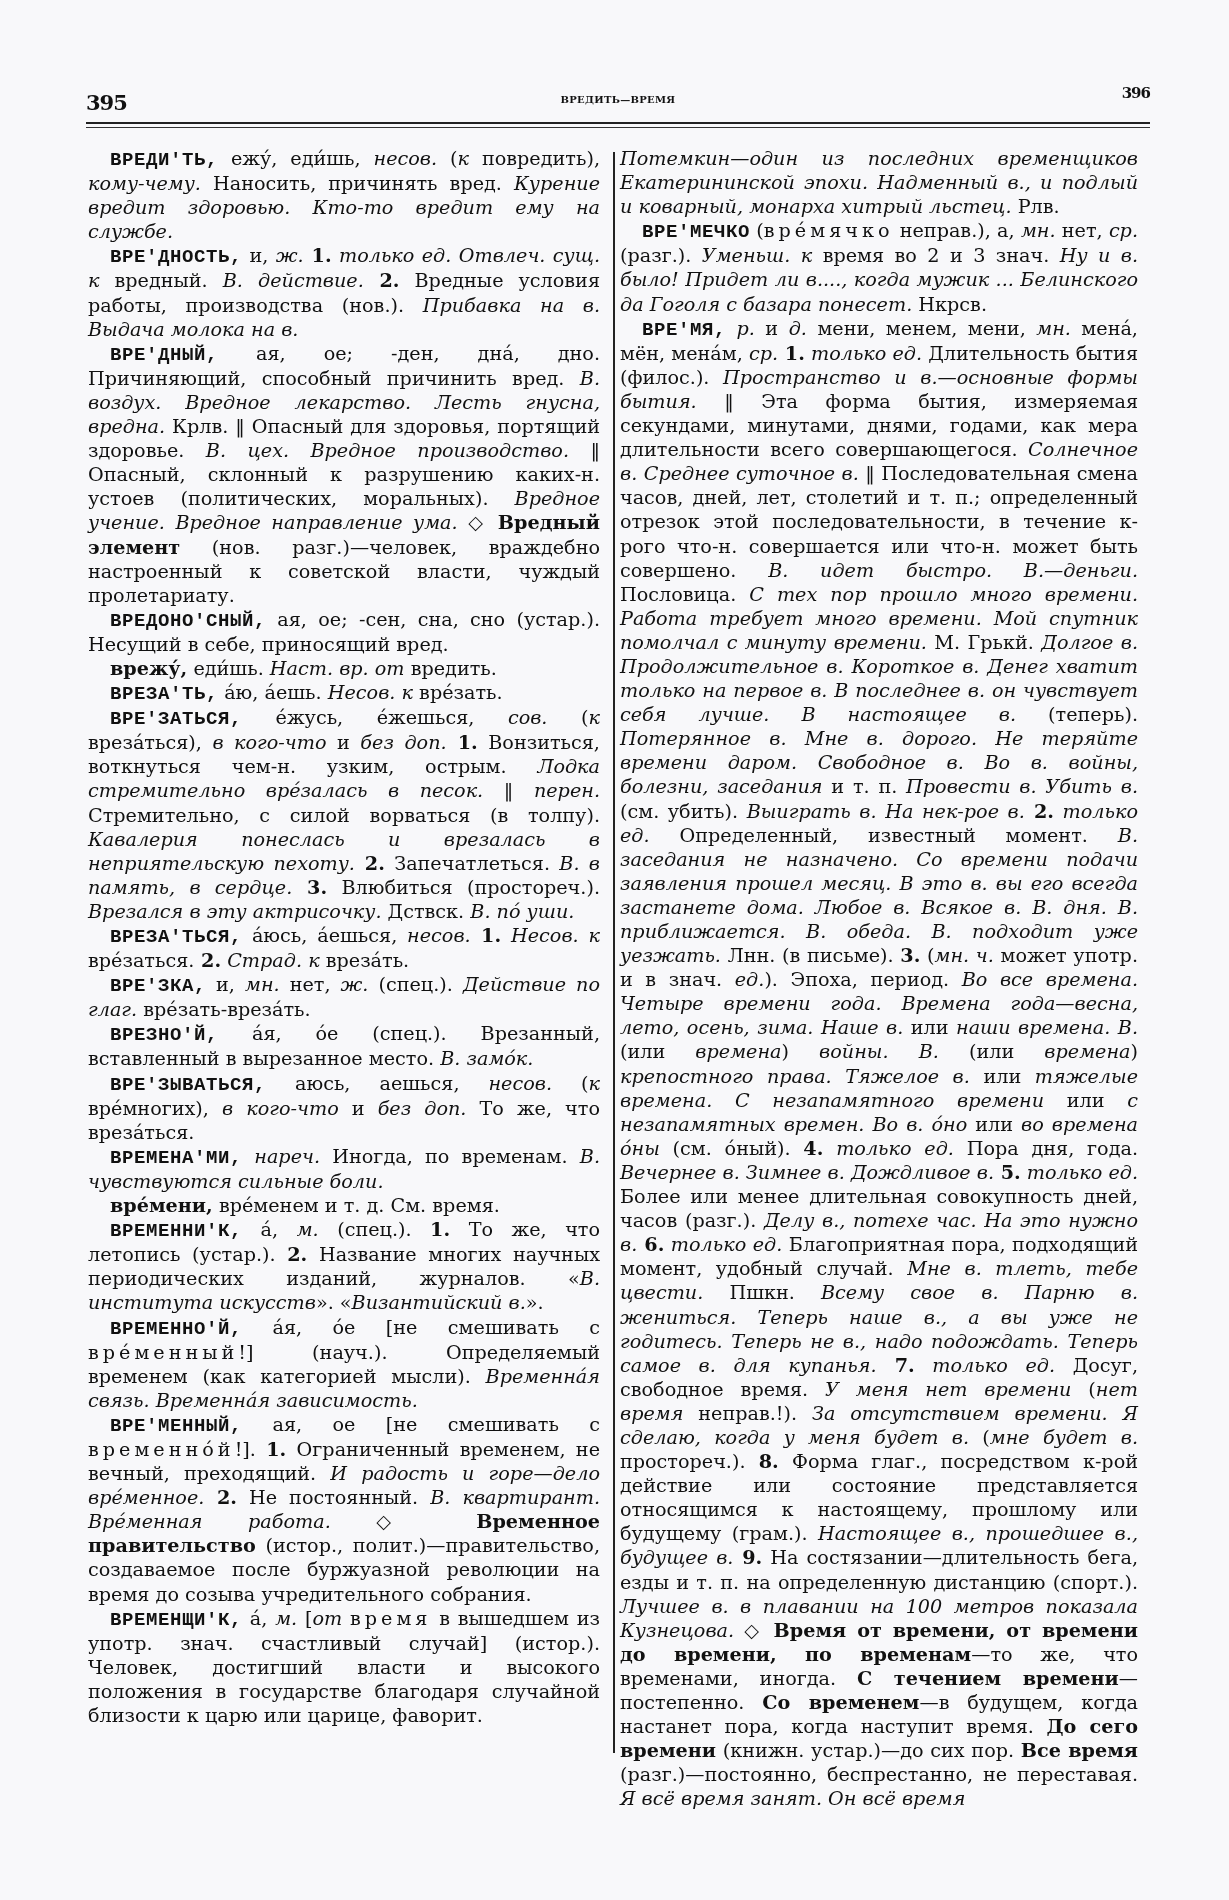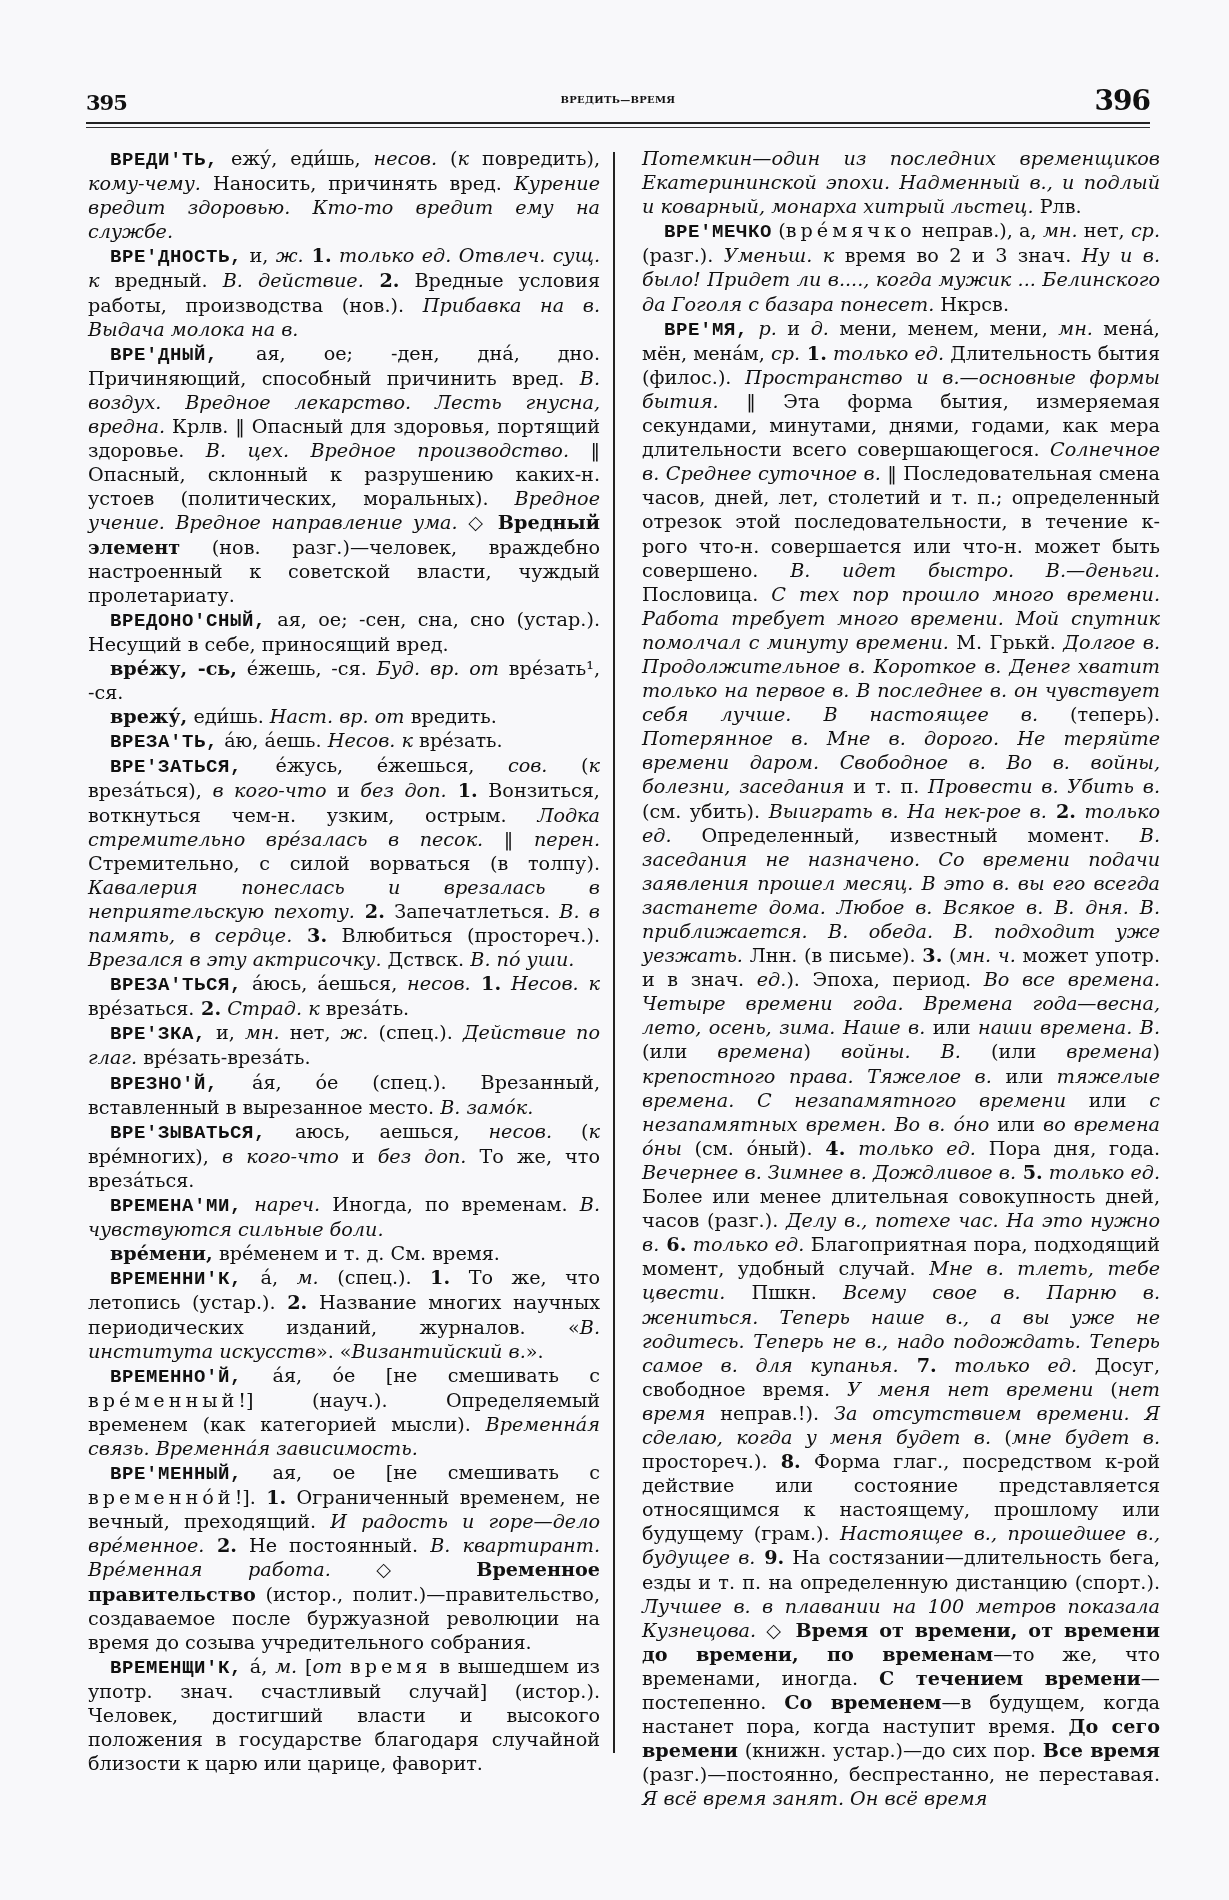--- a/index.html
+++ b/index.html
@@ -2,28 +2,28 @@
 <html><head>
 <meta charset="utf-8">
 <style>
   html, body { margin: 0; padding: 0; }
   body {
     width: 1229px; height: 1900px; background: #f8f8fa; position: relative; overflow: hidden;
     font-family: "DejaVu Serif", "Liberation Serif", serif; color: #111;
   }
   .header { position: absolute; left: 86px; top: 90px; width: 1064px; height: 30px; }
   .pg-left { position: absolute; left: 0; top: 0; font-weight: bold; font-size: 21px; letter-spacing: -1px; }
-  .pg-right { position: absolute; right: 0; top: -6px; font-weight: bold; font-size: 28px; letter-spacing: -1px; }
+  .pg-right { position: absolute; right: 0; top: -6px; font-weight: bold; font-size: 15px; letter-spacing: -1px; }
   .running-head { position: absolute; left: 0; right: 0; text-align: center; top: 4px; font-weight: bold; font-size: 10px; letter-spacing: 0.3px; }
   .rule1 { position: absolute; left: 86px; top: 122px; width: 1064px; height: 2px; background: #222; }
   .rule2 { position: absolute; left: 86px; top: 127px; width: 1064px; height: 1px; background: #333; }
   .col-divider { position: absolute; left: 613px; top: 152px; width: 2px; height: 1601px; background: #222; }
   .column { position: absolute; top: 147px; width: 512px; font-size: 19.2px; line-height: 24.1px; text-align: justify; hyphens: none; }
   .col-left { left: 88px; }
-  .col-right { left: 642px; width: 518px; }
+  .col-right { left: 620px; width: 518px; }
   .entry { margin: 0; text-indent: 22px; }
   .entry.cont { text-indent: 0; }
   .hw { font-weight: bold; letter-spacing: 0.6px; font-size: 19px; font-family: Liberation Mono, monospace; }
   .hw-lower { font-weight: bold; }
   i { font-style: italic; }
   b { font-weight: bold; }
   .sp { letter-spacing: 4px; }
 </style>
 </head>
 <body>
@@ -34,21 +34,20 @@
   <span class="pg-right">396</span>
 </div>
 <div class="rule1"></div>
 <div class="rule2"></div>
 
 <div class="column col-left">
     <p class="entry"><span class="hw">ВРЕДИ'ТЬ,</span><span> ежу́, еди́шь, </span><i>несов.</i><span> (</span><i>к</i><span> повредить), </span><i>кому-чему.</i><span> Наносить, причинять вред. </span><i>Курение вредит здоровью. Кто-то вредит ему на службе.</i></p>
     <p class="entry"><span class="hw">ВРЕ'ДНОСТЬ,</span><span> и, </span><i>ж.</i><b> 1.</b><span> </span><i>только ед. Отвлеч. сущ.</i><span> </span><i>к</i><span> вредный. </span><i>В. действие.</i><b> 2.</b><span> Вредные условия работы, производства (нов.). </span><i>Прибавка на в. Выдача молока на в.</i></p>
     <p class="entry"><span class="hw">ВРЕ'ДНЫЙ,</span><span> ая, ое; -ден, дна́, дно. Причиняющий, способный причинить вред. </span><i>В. воздух. Вредное лекарство. Лесть гнусна, вредна.</i><span> Крлв. ‖ Опасный для здоровья, портящий здоровье. </span><i>В. цех. Вредное производство.</i><span> ‖ Опасный, склонный к разрушению каких-н. устоев (политических, моральных). </span><i>Вредное учение. Вредное направление ума.</i><span> ◇ </span><b>Вредный элемент</b><span> (нов. разг.)—человек, враждебно настроенный к советской власти, чуждый пролетариату.</span></p>
     <p class="entry"><span class="hw">ВРЕДОНО'СНЫЙ,</span><span> ая, ое; -сен, сна, сно (устар.). Несущий в себе, приносящий вред.</span></p>
-    <p class="entry"><span class="hw-lower">вре́жу, -сь,</span><span> е́жешь, -ся. </span><i>Буд. вр. от</i><span> вре́зать¹, -ся.</span></p>
     <p class="entry"><span class="hw-lower">врежу́,</span><span> еди́шь. </span><i>Наст. вр. от</i><span> вредить.</span></p>
     <p class="entry"><span class="hw">ВРЕЗА'ТЬ,</span><span> а́ю, а́ешь. </span><i>Несов. к</i><span> вре́зать.</span></p>
     <p class="entry"><span class="hw">ВРЕ'ЗАТЬСЯ,</span><span> е́жусь, е́жешься, </span><i>сов.</i><span> (</span><i>к</i><span> вреза́ться), </span><i>в кого-что</i><span> и </span><i>без доп.</i><b> 1.</b><span> Вонзиться, воткнуться чем-н. узким, острым. </span><i>Лодка стремительно вре́залась в песок.</i><span> ‖ </span><i>перен.</i><span> Стремительно, с силой ворваться (в толпу). </span><i>Кавалерия понеслась и врезалась в неприятельскую пехоту.</i><b> 2.</b><span> Запечатлеться. </span><i>В. в память, в сердце.</i><b> 3.</b><span> Влюбиться (простореч.). </span><i>Врезался в эту актрисочку.</i><span> Дствск. </span><i>В. по́ уши.</i></p>
     <p class="entry"><span class="hw">ВРЕЗА'ТЬСЯ,</span><span> а́юсь, а́ешься, </span><i>несов.</i><b> 1.</b><span> </span><i>Несов. к</i><span> вре́заться.</span><b> 2.</b><span> </span><i>Страд. к</i><span> вреза́ть.</span></p>
     <p class="entry"><span class="hw">ВРЕ'ЗКА,</span><span> и, </span><i>мн.</i><span> нет, </span><i>ж.</i><span> (спец.). </span><i>Действие по глаг.</i><span> вре́зать-вреза́ть.</span></p>
     <p class="entry"><span class="hw">ВРЕЗНО'Й,</span><span> а́я, о́е (спец.). Врезанный, вставленный в вырезанное место. </span><i>В. замо́к.</i></p>
     <p class="entry"><span class="hw">ВРЕ'ЗЫВАТЬСЯ,</span><span> аюсь, аешься, </span><i>несов.</i><span> (</span><i>к</i><span> вре́многих), </span><i>в кого-что</i><span> и </span><i>без доп.</i><span> То же, что вреза́ться.</span></p>
     <p class="entry"><span class="hw">ВРЕМЕНА'МИ,</span><span> </span><i>нареч.</i><span> Иногда, по временам. </span><i>В. чувствуются сильные боли.</i></p>
     <p class="entry"><span class="hw-lower">вре́мени,</span><span> вре́менем и т. д. См. время.</span></p>
     <p class="entry"><span class="hw">ВРЕМЕННИ'К,</span><span> а́, </span><i>м.</i><span> (спец.). </span><b>1.</b><span> То же, что летопись (устар.). </span><b>2.</b><span> Название многих научных периодических изданий, журналов. «</span><i>В. института искусств</i><span>». «</span><i>Византийский в.</i><span>».</span></p>

